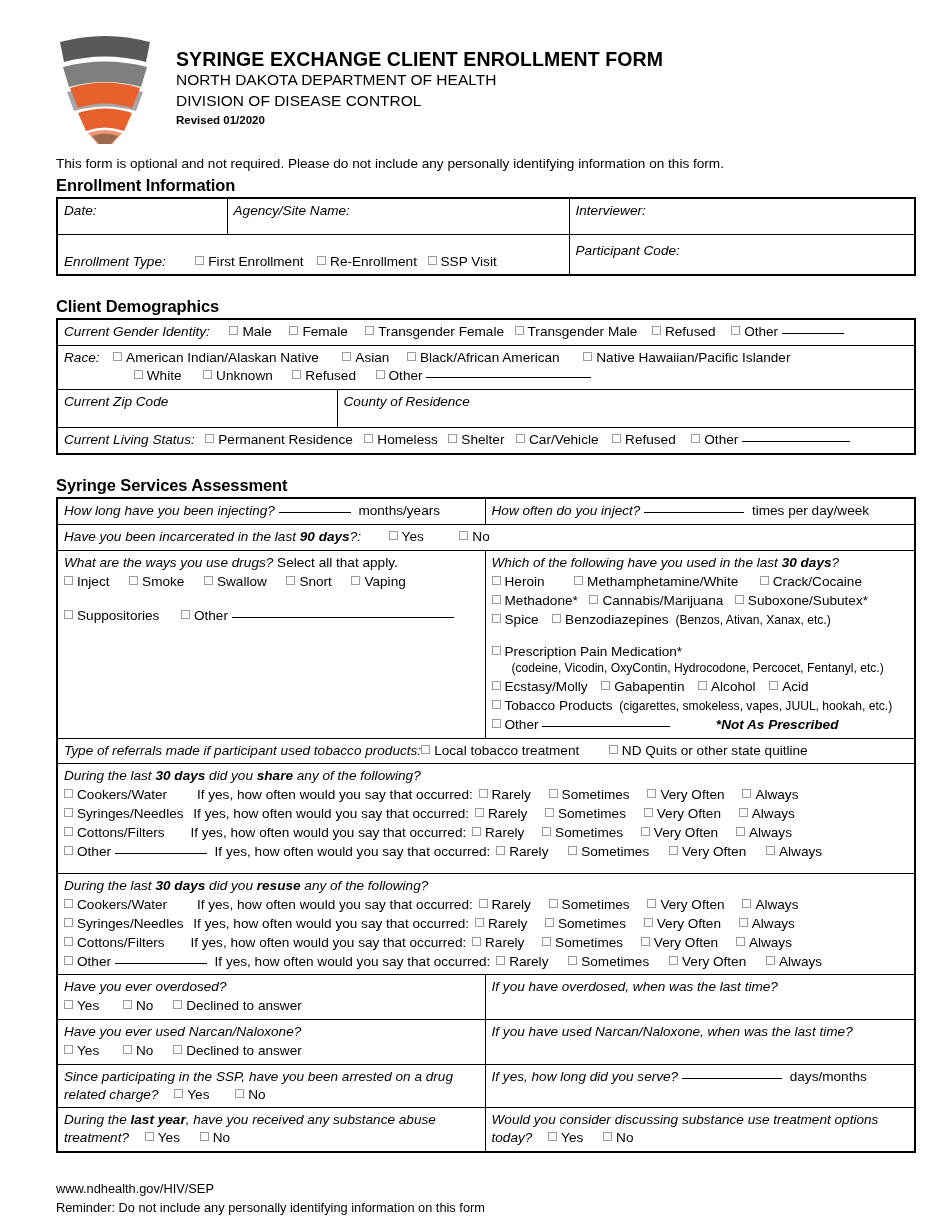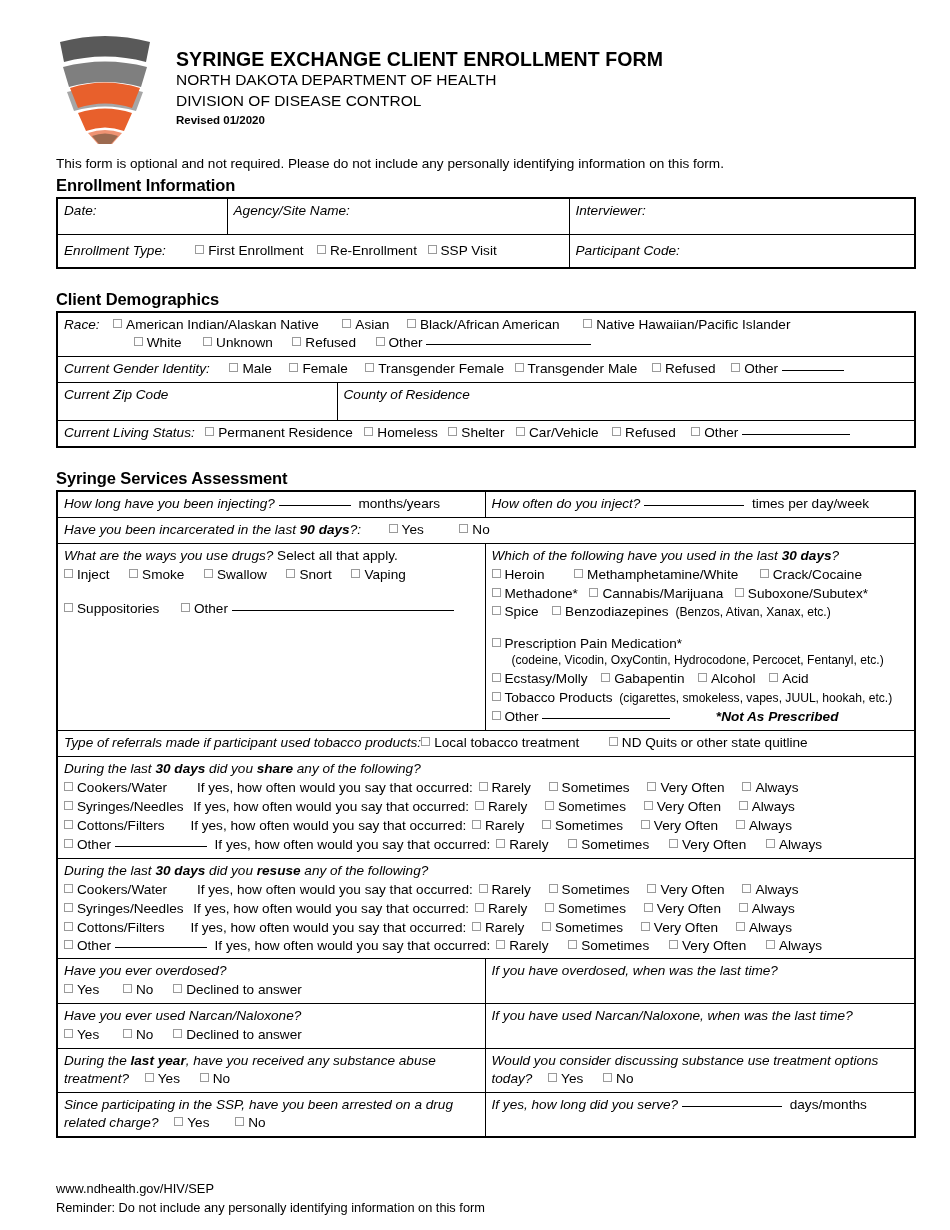--- a/index.html
+++ b/index.html
@@ -105,21 +105,21 @@
         <col style="width:342px">
         <col style="width:346px">
       </colgroup>
     <tbody>
         <tr>
       <td style="height:36px"><span class="it">Date:</span></td>
       <td><span class="it">Agency/Site Name:</span></td>
       <td rowspan="1"><span class="it">Interviewer:</span></td>
     </tr>
     <tr>
-      <td colspan="2" style="height:34px;padding-top:7px">
+      <td colspan="2" style="height:34px;padding-top:18px">
         <span class="it">Enrollment Type:</span>
         <span class="sp" style="width:22px"></span>
         <span class="cb"></span><span>First Enrollment</span>
         <span class="sp" style="width:6px"></span>
         <span class="cb"></span><span>Re-Enrollment</span>
         <span class="sp" style="width:3px"></span>
         <span class="cb"></span><span>SSP Visit</span>
       </td>
       <td style="padding-top:7px"><span class="it">Participant Code:</span></td>
     </tr>
@@ -127,20 +127,38 @@
     </table>
 
   <h2 class="section gap">Client Demographics</h2>
   <table class="form">
     <colgroup>
         <col style="width:280px">
         <col style="width:578px">
       </colgroup>
     <tbody>
         <tr>
+      <td colspan="2">
+        <span class="it">Current Gender Identity:</span>
+        <span class="sp" style="width:12px"></span>
+        <span class="cb"></span><span>Male</span>
+        <span class="sp" style="width:10px"></span>
+        <span class="cb"></span><span>Female</span>
+        <span class="sp" style="width:10px"></span>
+        <span class="cb"></span><span>Transgender Female</span>
+        <span class="sp" style="width:3px"></span>
+        <span class="cb"></span><span>Transgender Male</span>
+        <span class="sp" style="width:7px"></span>
+        <span class="cb"></span><span>Refused</span>
+        <span class="sp" style="width:8px"></span>
+        <span class="cb"></span><span>Other</span>
+        <span class="ln" style="width:62px"></span>
+      </td>
+    </tr>
+    <tr>
       <td colspan="2">
         <span class="it">Race:</span>
         <span class="sp" style="width:6px"></span>
         <span class="cb"></span><span>American Indian/Alaskan Native</span>
         <span class="sp" style="width:16px"></span>
         <span class="cb"></span><span>Asian</span>
         <span class="sp" style="width:10px"></span>
         <span class="cb"></span><span>Black/African American</span>
         <span class="sp" style="width:16px"></span>
         <span class="cb"></span><span>Native Hawaiian/Pacific Islander</span>
@@ -150,38 +168,20 @@
         <span class="sp" style="width:14px"></span>
         <span class="cb"></span><span>Unknown</span>
         <span class="sp" style="width:12px"></span>
         <span class="cb"></span><span>Refused</span>
         <span class="sp" style="width:12px"></span>
         <span class="cb"></span><span>Other</span>
         <span class="ln" style="width:165px"></span>
       </td>
     </tr>
     <tr>
-      <td colspan="2">
-        <span class="it">Current Gender Identity:</span>
-        <span class="sp" style="width:12px"></span>
-        <span class="cb"></span><span>Male</span>
-        <span class="sp" style="width:10px"></span>
-        <span class="cb"></span><span>Female</span>
-        <span class="sp" style="width:10px"></span>
-        <span class="cb"></span><span>Transgender Female</span>
-        <span class="sp" style="width:3px"></span>
-        <span class="cb"></span><span>Transgender Male</span>
-        <span class="sp" style="width:7px"></span>
-        <span class="cb"></span><span>Refused</span>
-        <span class="sp" style="width:8px"></span>
-        <span class="cb"></span><span>Other</span>
-        <span class="ln" style="width:62px"></span>
-      </td>
-    </tr>
-    <tr>
       <td style="height:38px"><span class="it">Current Zip Code</span></td>
       <td><span class="it">County of Residence</span></td>
     </tr>
     <tr>
       <td colspan="2">
         <span class="it">Current Living Status:</span>
         <span class="sp" style="width:3px"></span>
         <span class="cb"></span><span>Permanent Residence</span>
         <span class="sp" style="width:4px"></span>
         <span class="cb"></span><span>Homeless</span>
@@ -301,21 +301,21 @@
 
     <tr>
       <td colspan="2">
         <span class="it">Type of referrals made if participant used tobacco products:</span><span class="cb"></span><span>Local tobacco treatment</span>
         <span class="sp" style="width:22px"></span>
         <span class="cb"></span><span>ND Quits or other state quitline</span>
       </td>
     </tr>
 
     <tr>
-      <td colspan="2" style="padding-bottom:4px">
+      <td colspan="2" style="padding-bottom:12px">
         <div><span class="it">During the last </span><span class="it bd">30 days</span><span class="it"> did you </span><span class="it bd">share</span><span class="it"> any of the following?</span></div>
         <div style="margin-top:1px">
           <span class="cb"></span><span>Cookers/Water</span>
           <span class="sp" style="width:26px"></span><span>If yes, how often would you say that occurred:</span>
           <span class="sp" style="width:2px"></span><span class="cb"></span><span>Rarely</span>
           <span class="sp" style="width:14px"></span><span class="cb"></span><span>Sometimes</span>
           <span class="sp" style="width:14px"></span><span class="cb"></span><span>Very Often</span>
           <span class="sp" style="width:14px"></span><span class="cb"></span><span>Always</span>
         </div>
         <div style="margin-top:1px">
@@ -408,41 +408,41 @@
           <span class="sp" style="width:16px"></span><span class="cb"></span><span>Declined to answer</span>
         </div>
       </td>
       <td>
         <span class="it">If you have used Narcan/Naloxone, when was the last time?</span>
       </td>
     </tr>
 
     <tr>
       <td>
+        <span class="it">Since participating in the SSP, have you been arrested on a drug related charge?</span>
+        <span class="sp" style="width:12px"></span><span class="cb"></span><span>Yes</span>
+        <span class="sp" style="width:22px"></span><span class="cb"></span><span>No</span>
+      </td>
+      <td>
+        <span class="it">If yes, how long did you serve?</span>
+        <span class="ln" style="width:100px"></span>
+        <span class="sp" style="width:4px"></span><span>days/months</span>
+      </td>
+    </tr>
+
+    <tr>
+      <td>
         <span class="it">During the </span><span class="it bd">last year</span><span class="it">, have you received any substance abuse treatment?</span>
         <span class="sp" style="width:12px"></span><span class="cb"></span><span>Yes</span>
         <span class="sp" style="width:16px"></span><span class="cb"></span><span>No</span>
       </td>
       <td>
         <span class="it">Would you consider discussing substance use treatment options today?</span>
         <span class="sp" style="width:12px"></span><span class="cb"></span><span>Yes</span>
         <span class="sp" style="width:16px"></span><span class="cb"></span><span>No</span>
-      </td>
-    </tr>
-
-    <tr>
-      <td>
-        <span class="it">Since participating in the SSP, have you been arrested on a drug related charge?</span>
-        <span class="sp" style="width:12px"></span><span class="cb"></span><span>Yes</span>
-        <span class="sp" style="width:22px"></span><span class="cb"></span><span>No</span>
-      </td>
-      <td>
-        <span class="it">If yes, how long did you serve?</span>
-        <span class="ln" style="width:100px"></span>
-        <span class="sp" style="width:4px"></span><span>days/months</span>
       </td>
     </tr>
   </tbody>
     </table>
 </div>
 
 <div class="footer">
   <div>www.ndhealth.gov/HIV/SEP</div>
   <div>Reminder:  Do not include any personally identifying information on this form</div>
 </div>

